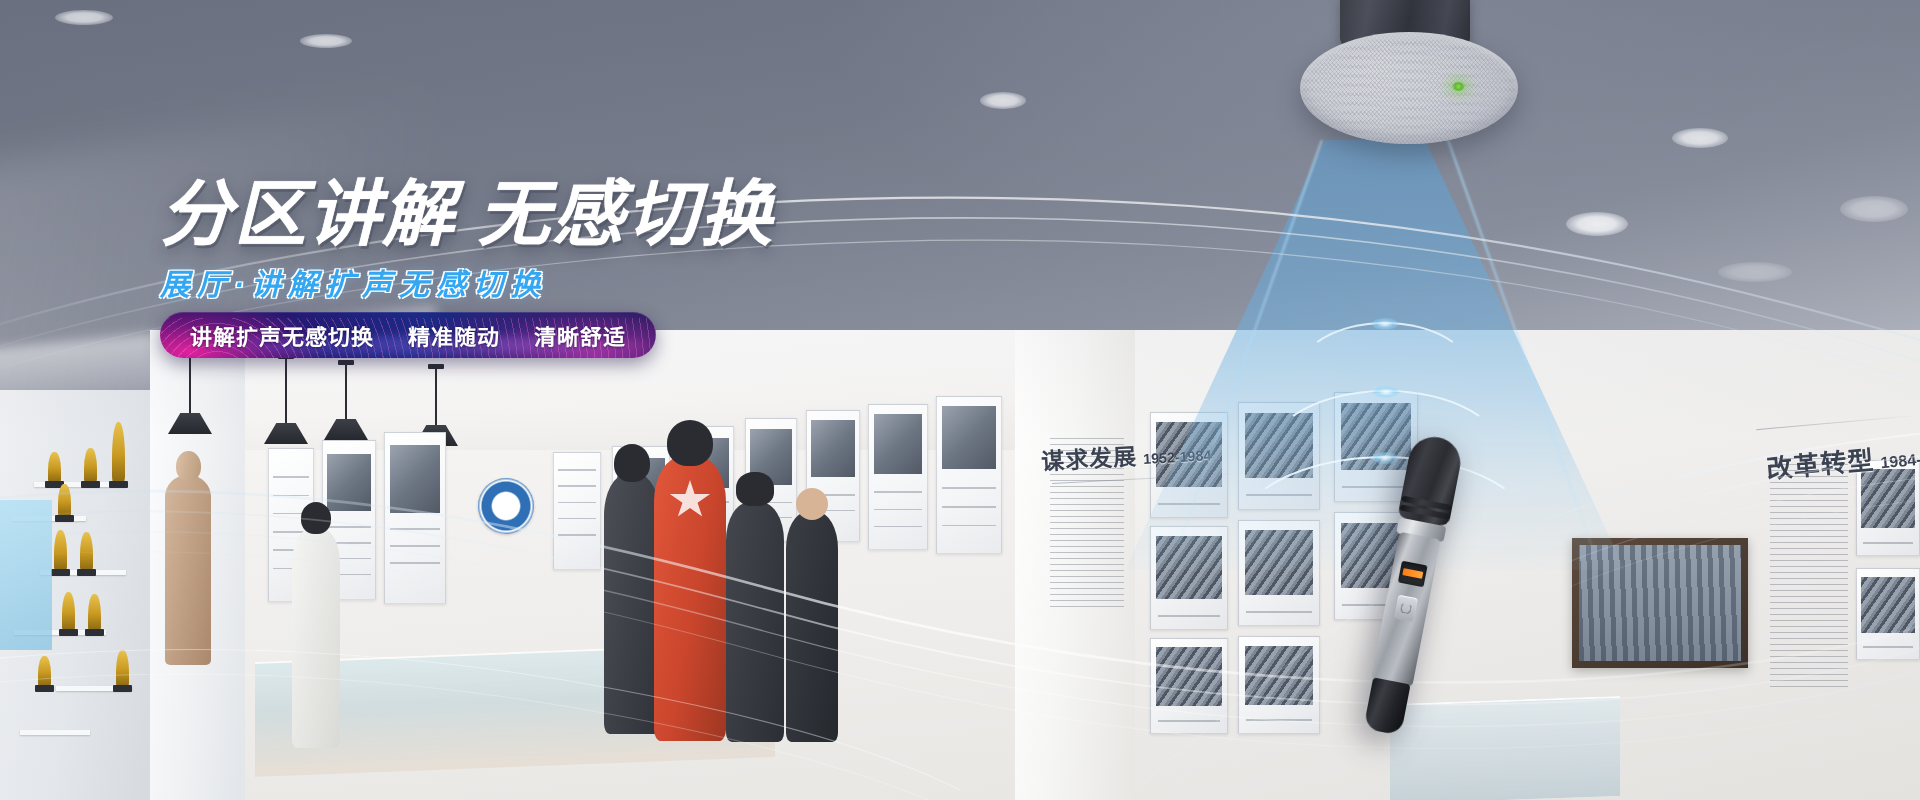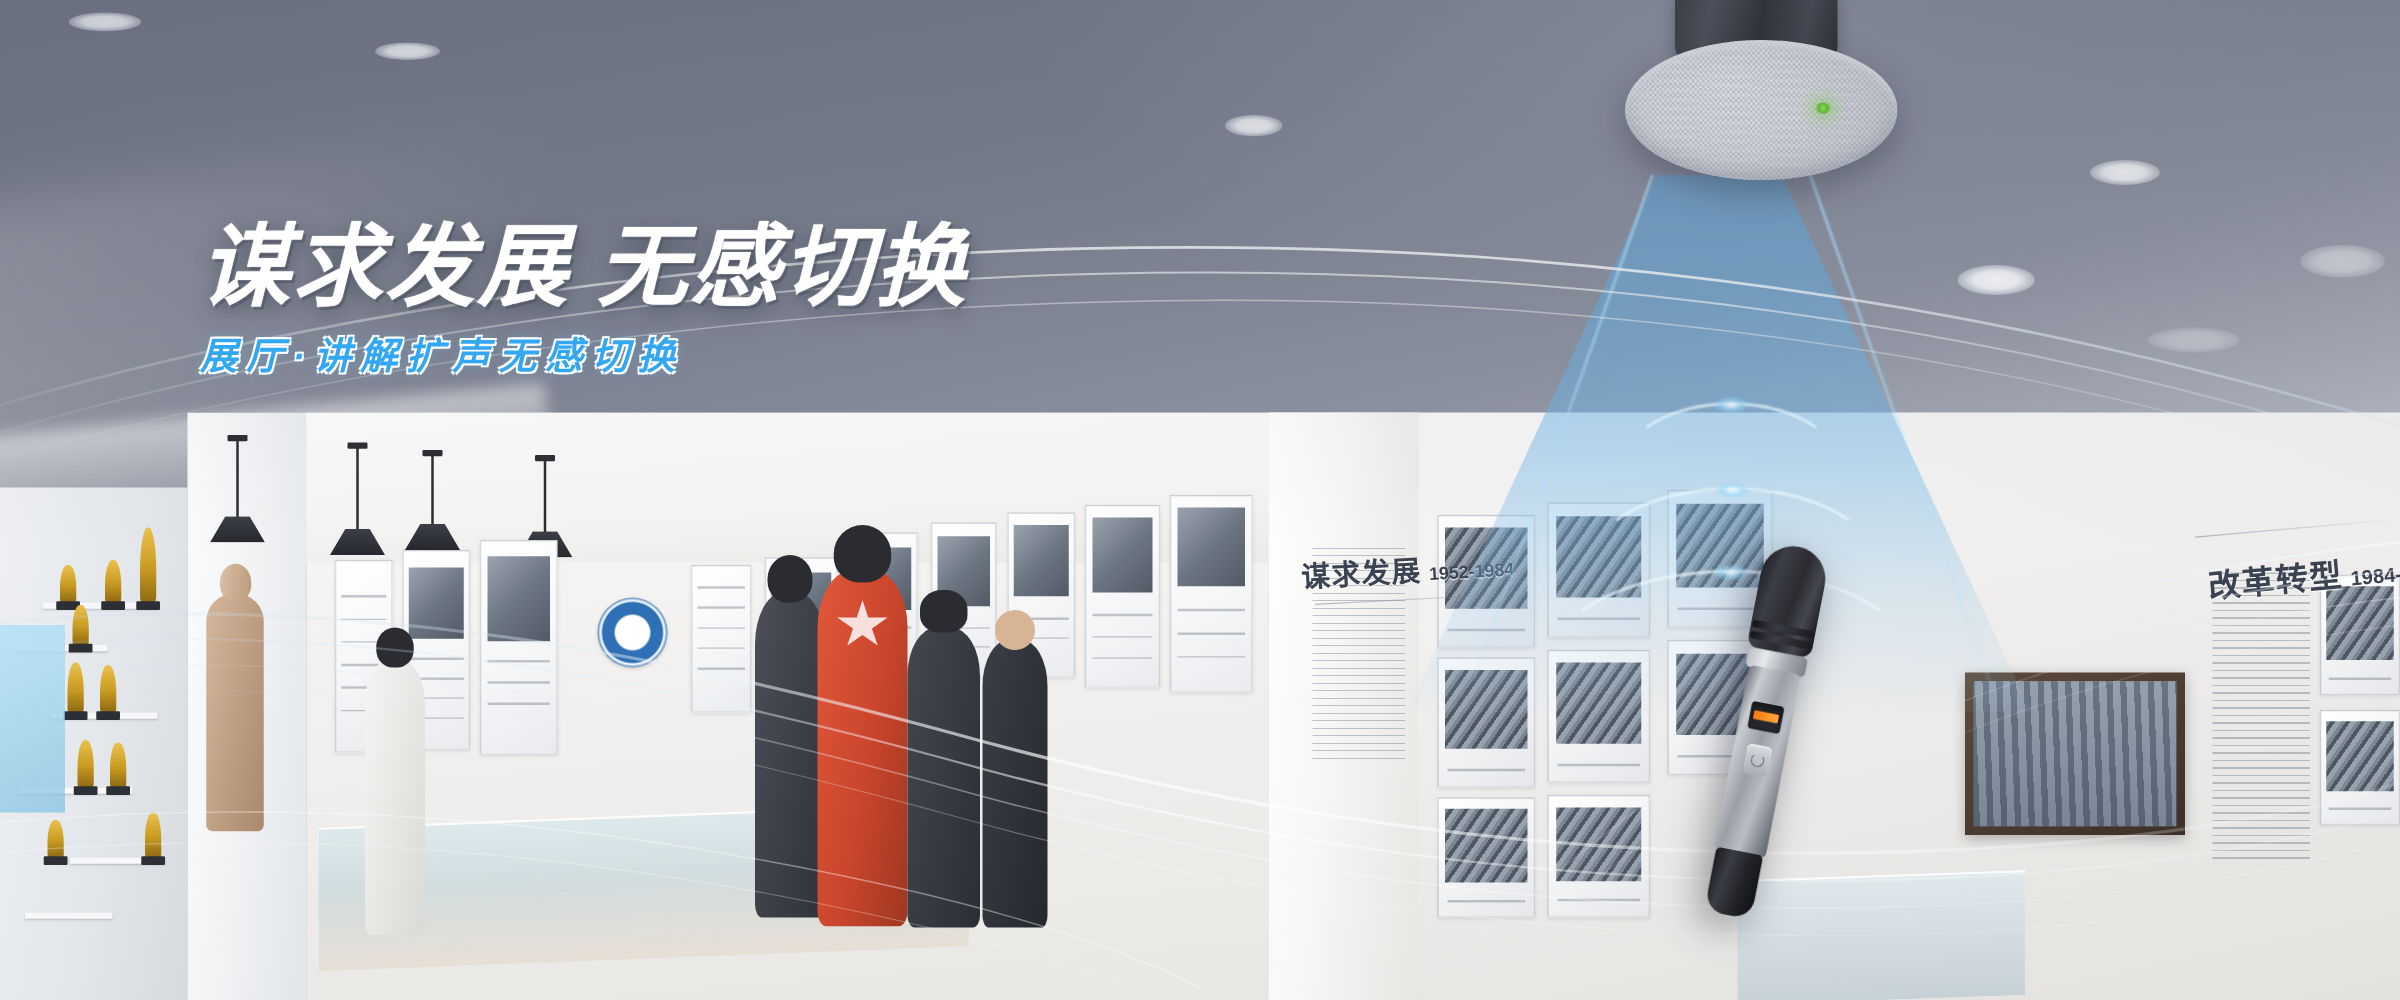--- a/index.html
+++ b/index.html
@@ -696,18 +696,25 @@
           <span></span>
         </div>
       <div class="mic-btn"></div>
     </div>
     <div class="mic-tail"></div>
   </div>
 
   <div class="tint"></div>
 
   <div class="copy">
-    <div class="headline">谋求发展 无感切换</div>
+    <div class="headline">分区讲解 无感切换</div>
     <div class="subhead">展厅·讲解扩声无感切换</div>
 
+    <div class="pill">
+      <span class="pill-item">讲解扩声无感切换</span>
+      <span class="pill-gap"></span>
+      <span class="pill-item">精准随动</span>
+      <span class="pill-gap"></span>
+      <span class="pill-item">清晰舒适</span>
+    </div>
   </div>
 
 </div>
 
 </body></html>

